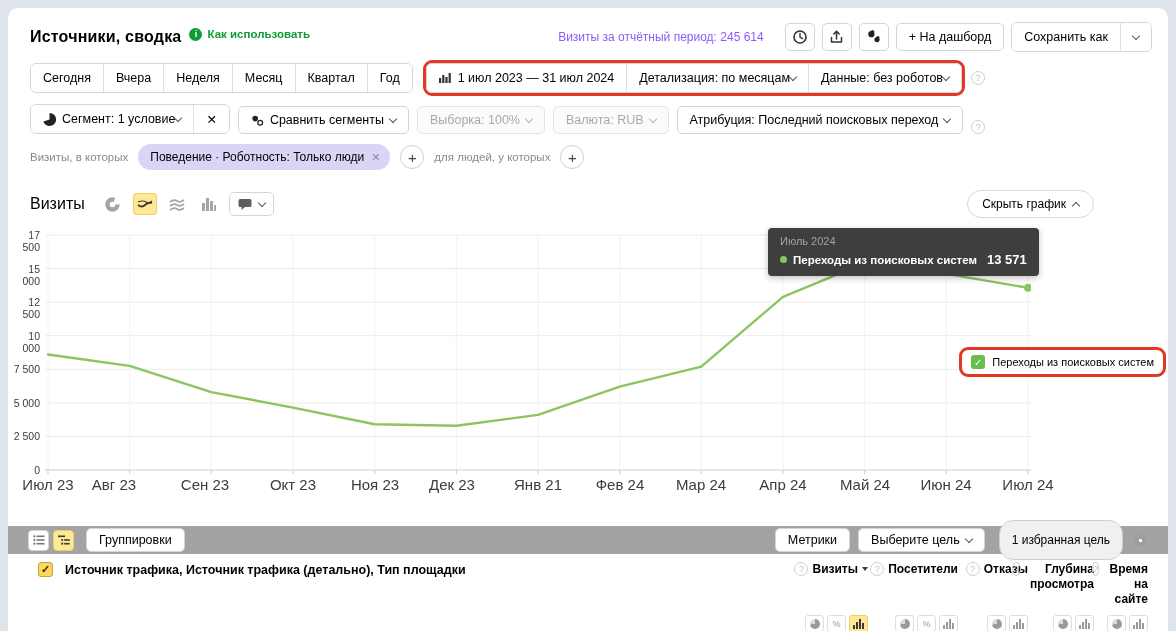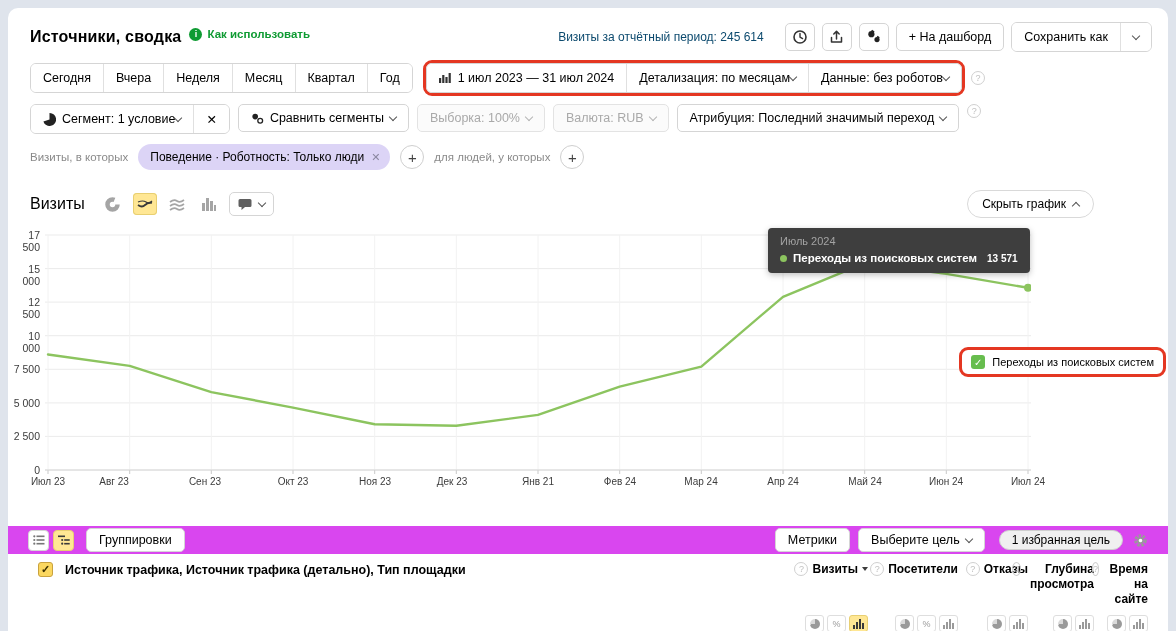--- a/index.html
+++ b/index.html
@@ -15,40 +15,40 @@
     background:#fff; border-radius:10px 10px 0 0; overflow:hidden;
   }
   
   .hdr-row { display:flex; align-items:center; padding:14px 16px 0 22px; }
   .page-title { font-size:16px; font-weight:600; letter-spacing:.2px; }
   .info-green { width:13px; height:13px; border-radius:50%; background:#0f9b33; color:#fff;
     font-size:9px; font-weight:700; display:inline-flex; align-items:center; justify-content:center;
     margin:0 5px 6px 8px; }
   .help-link { color:#0f9b33; font-size:11.5px; font-weight:600; align-self:flex-start; margin-top:6px; cursor:pointer; }
   .hdr-spacer { flex:1; }
-  .visits-period { color:#0c4a6e; font-size:12px; margin-right:14px; }
+  .visits-period { color:#8b5cf6; font-size:12px; margin-right:14px; }
   .icon-btn { height:28px; min-width:30px; background:#fff; border:1px solid #d5d5d5; border-radius:5px;
     display:inline-flex; align-items:center; justify-content:center; margin-left:7px; cursor:pointer; }
   .btn { height:28px; background:#fff; border:1px solid #d5d5d5; border-radius:5px; padding:0 12px;
     display:inline-flex; align-items:center; font-size:12.5px; cursor:pointer; white-space:nowrap; }
   .btn .chev { margin-left:6px; }
   .chev { display:inline-block; width:6px; height:6px; border-right:1.4px solid #555; border-bottom:1.4px solid #555;
     transform:rotate(45deg); margin-top:-3px; }
   .chev.up { transform:rotate(-135deg); margin-top:4px; }
   .grp { display:inline-flex; border:1px solid #d5d5d5; border-radius:6px; overflow:hidden; background:#fff; }
   .grp .seg { height:28px; padding:0 12px; display:inline-flex; align-items:center; font-size:12.5px;
     border-left:1px solid #e0e0e0; cursor:pointer; background:#fff; white-space:nowrap; }
   .grp .seg:first-child { border-left:none; }
   
   .row2 { display:flex; align-items:center; margin:8px 22px 0; }
   .red-outline { border:3px solid #e43722; border-radius:9px; display:inline-flex; margin-left:10px; }
   .q-icon { width:14px; height:14px; border-radius:50%; border:1px solid #d0d0d0; color:#c0c0c0;
     font-size:9px; display:inline-flex; align-items:center; justify-content:center; margin-left:6px; }
   
-  .row3 { display:flex; align-items:flex-start; margin:8px 22px 0; }
+  .row3 { display:flex; align-items:flex-end; margin:8px 22px 0; }
   .row3 .grp, .row3 .btn { margin-right:8px; }
   .btn.disabled { color:#a9a9a9; border-color:#e3e3e3; background:#fbfbfb; }
   .btn.disabled .chev { border-color:#b5b5b5; }
   
   .row4 { display:flex; align-items:center; margin:10px 22px 0; }
   .flt-label { color:#8a8a8a; font-size:11.5px; margin-right:10px; }
   .chip { background:#dcd4f6; border-radius:14px; height:26px; display:inline-flex; align-items:center;
     padding:0 10px 0 12px; font-size:12px; cursor:pointer; }
   .chip .x { color:#8b87a0; margin-left:7px; font-size:11px; }
   .plus-circle { width:24px; height:24px; border-radius:50%; border:1px solid #cfcfcf; background:#fff;
@@ -61,42 +61,42 @@
     justify-content:center; margin-right:8px; cursor:pointer; }
   .ct-icon.sel { background:#ffe794; box-shadow:inset 0 0 0 1px #e8cf72; }
   .bubble-btn { height:24px; padding:0 8px; border:1px solid #d5d5d5; border-radius:5px;
     display:inline-flex; align-items:center; gap:7px; cursor:pointer; }
   .hide-chart { margin-left:auto; margin-right:52px; border:1px solid #d9d9d9; border-radius:15px;
     height:28px; padding:0 14px; display:inline-flex; align-items:center; font-size:12px; gap:7px; cursor:pointer; }
   
   .chart-wrap { position:relative; height:272px; margin-top:10px; }
   #chart-svg { position:absolute; left:37px; top:6px; }
   .ytick { position:absolute; left:0; width:32px; text-align:right; font-size:10.5px; color:#3c3c3c; }
-  .xtick { position:absolute; top:248px; font-size:10px; color:#3c3c3c; transform:translateX(-50%); white-space:nowrap; }
+  .xtick { position:absolute; top:248px; font-size:15px; color:#3c3c3c; transform:translateX(-50%); white-space:nowrap; }
   .tooltip { position:absolute; left:760px; top:0; background:#3e3e3e; border-radius:4px;
     padding:7px 12px 9px; z-index:5; box-shadow:0 2px 6px rgba(0,0,0,.25); }
   .tt-title { color:#a3a3a3; font-size:11px; margin-bottom:5px; }
   .tt-line { display:flex; align-items:center; white-space:nowrap; }
   .tt-dot { width:7px; height:7px; border-radius:50%; background:#8cc45f; margin-right:6px; }
   .tt-series { color:#fff; font-size:11.5px; font-weight:700; }
-  .tt-value { color:#fff; font-size:10px; font-weight:700; margin-left:10px; }
+  .tt-value { color:#fff; font-size:13px; font-weight:700; margin-left:10px; }
   .legend-box { position:absolute; right:2px; top:119px; border:3px solid #e43722; border-radius:9px;
     padding:5px 9px; display:flex; align-items:center; background:#fff; z-index:4; }
   .legend-check { width:14px; height:14px; border-radius:3px; background:#67bd4e; color:#fff; font-size:10px;
     display:inline-flex; align-items:center; justify-content:center; margin-right:7px; cursor:pointer; }
   .legend-label { font-size:11px; }
   
-  .tbl-toolbar { margin-top:26px; background:#d946ef; height:28px; display:flex; align-items:center;
+  .tbl-toolbar { margin-top:26px; background:#a3a3a3; height:28px; display:flex; align-items:center;
     padding:0 20px; }
   .mini-btn { width:21px; height:21px; border:1px solid #d5d5d5; border-radius:4px; background:#fff;
     display:inline-flex; align-items:center; justify-content:center; margin-right:4px; cursor:pointer; }
   .mini-btn.sel { background:#ffe794; border-color:#e8cf72; }
   .tbl-toolbar .btn { height:24px; margin-left:8px; }
   .tb-spacer { flex:1; }
-  .pill { border:1px solid #cfcfcf; border-radius:14px; height:20px; padding:0 12px; display:inline-flex;
+  .pill { border:1px solid #cfcfcf; border-radius:14px; height:40px; padding:0 12px; display:inline-flex;
     align-items:center; font-size:12px; background:#f0f0f0; margin-left:14px; cursor:pointer; }
   .metric-cols { display:flex; padding-right:20px; }
   .mcol { display:flex; flex-direction:column; align-items:flex-end; }
   .mcol.c0{width:100px}.mcol.c1{width:90px}.mcol.c2{width:70px}.mcol.c3{width:66px}.mcol.c4{width:54px}
   .thead-band { display:flex; align-items:flex-start; padding:8px 0 0 0; }
   .dim-cell { flex:1; display:flex; align-items:flex-start; padding-left:30px; }
   .dim-text { font-size:12.5px; font-weight:700; margin-left:12px; margin-top:1px; }
   .col-hdr { display:flex; align-items:flex-start; justify-content:flex-end; }
   .col-hdr .lbl { font-size:12px; font-weight:700; text-align:right; line-height:1.25; margin-left:4px; }
   .sort { display:inline-block; width:0; height:0; border-left:3.5px solid transparent;
@@ -211,21 +211,21 @@
     </span>
     <span class="btn disabled">
       <span>Выборка: 100%</span>
         <span class="chev"></span>
     </span>
     <span class="btn disabled">
       <span>Валюта: RUB</span>
         <span class="chev"></span>
     </span>
     <span class="btn">
-      <span>Атрибуция: Последний значимый переход</span>
+      <span>Атрибуция: Последний поисковых переход</span>
         <span class="chev"></span>
     </span>
     <span class="q-icon" style="margin-left:0">?</span>
   </div>
 
   <div class="row4">
     <span class="flt-label">Визиты, в которых</span>
     <span class="chip">
       <span>Поведение · Роботность: Только люди</span>
       <span class="x">✕</span>

